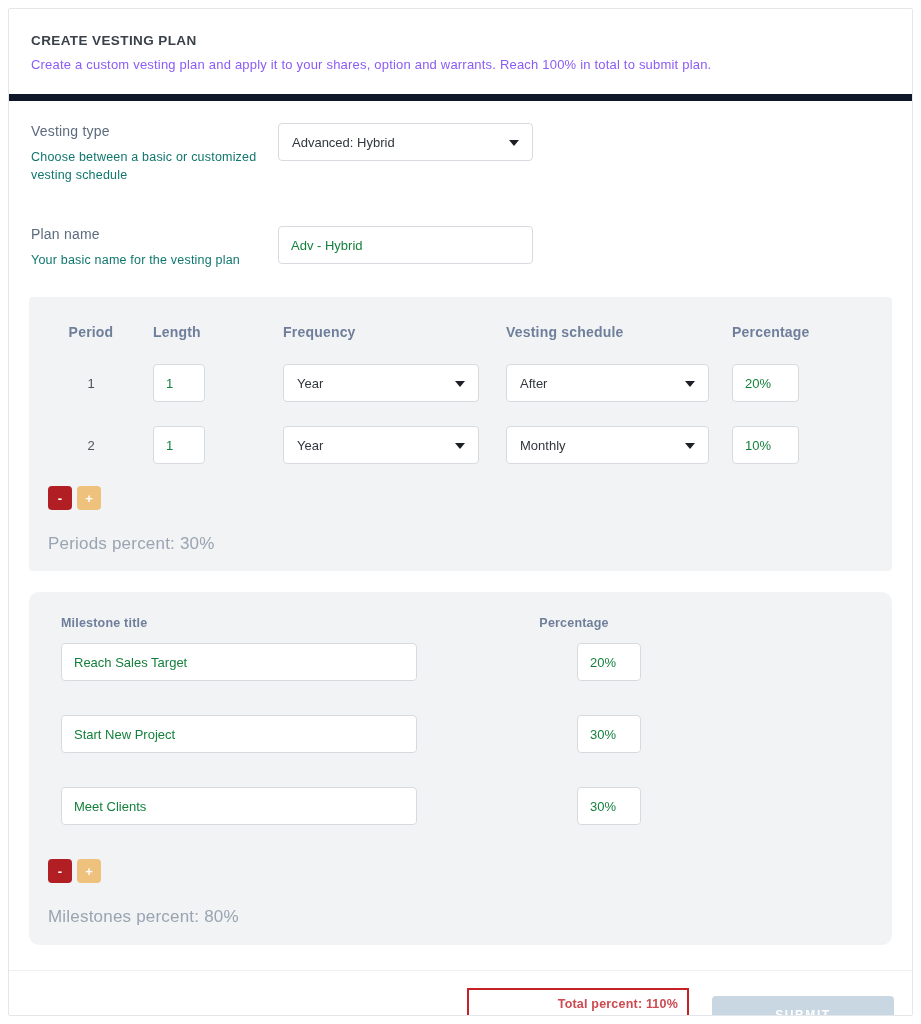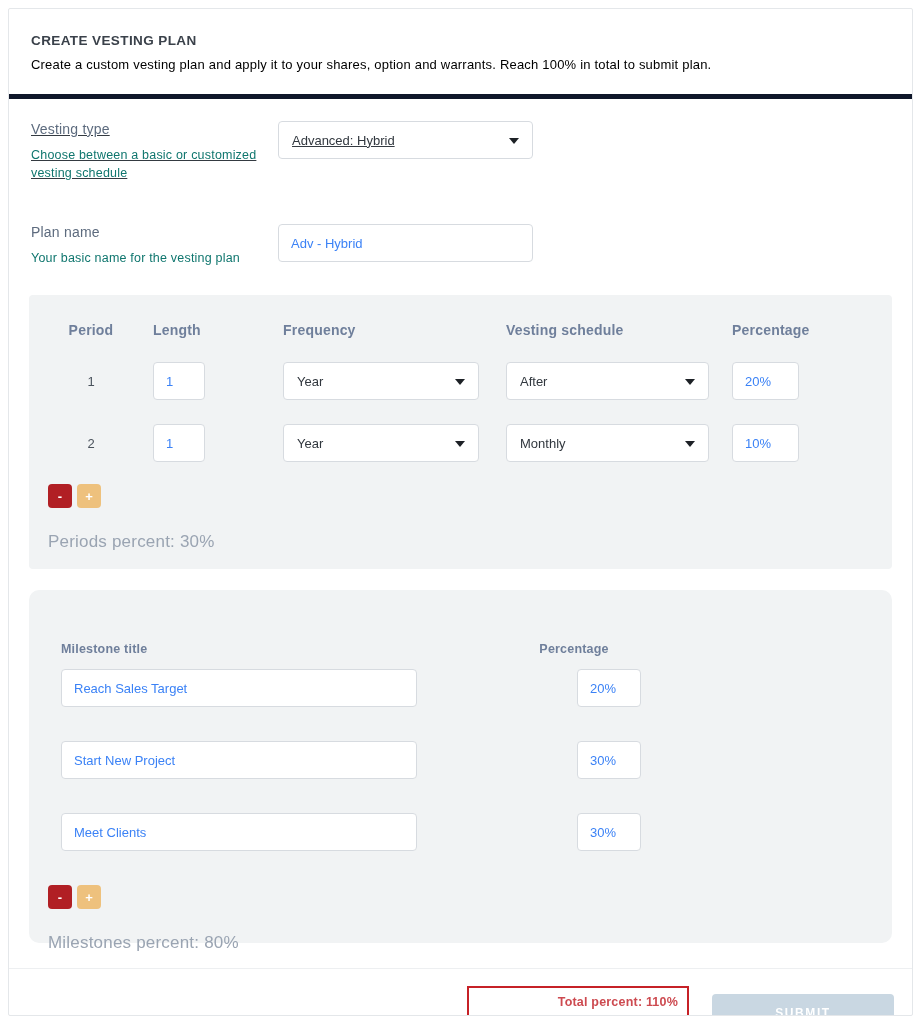--- a/index.html
+++ b/index.html
@@ -12,30 +12,30 @@
   .card {
     width: 905px; height: 1008px;
     margin: 8px;
     background: #ffffff;
     border: 1px solid #e4e7ea;
     border-radius: 2px;
     overflow: hidden;
   }
 
   
-  .header { padding: 24px 22px 22px 22px; border-bottom: 5px solid #0f172a; }
+  .header { padding: 24px 22px 22px 22px; border-bottom: 7px solid #0f172a; }
   .header-title {
     font-size: 13.5px; font-weight: 700; letter-spacing: .4px;
     color: #3a414a; margin-bottom: 9px;
   }
-  .header-sub { font-size: 13px; color: #000000; letter-spacing: .2px; }
+  .header-sub { font-size: 13px; color: #8b5cf6; letter-spacing: .2px; }
 
   
   .form-row { display: flex; padding: 0 22px; }
-  .form-row.vesting { margin-top: 22px; text-decoration: underline; }
+  .form-row.vesting { margin-top: 22px; }
   .form-row.planname { margin-top: 42px; }
   .form-label-col { width: 247px; }
   .form-label { font-size: 14px; color: #5d6b7e; letter-spacing: .2px; margin-bottom: 9px; }
   .form-helper { font-size: 12.5px; color: #0f766e; line-height: 1.45; letter-spacing: .2px; }
 
   .select {
     position: relative;
     width: 255px; height: 38px;
     background: #fff;
     border: 1px solid #d7dbe0; border-radius: 4px;
@@ -50,34 +50,34 @@
     width: 0; height: 0;
     border-left: 5px solid transparent;
     border-right: 5px solid transparent;
     border-top: 6px solid #1d2126;
   }
   .inp {
     height: 38px;
     background: #fff;
     border: 1px solid #d7dbe0; border-radius: 4px;
     font-family: "Liberation Sans", "DejaVu Sans", sans-serif;
-    font-size: 13px; color: #3b82f6;
+    font-size: 13px; color: #15803d;
     padding: 0 12px;
     outline: none;
   }
   .inp.wide { width: 255px; }
 
   
   .panel {
     margin: 0 20px;
     background: #f1f3f4;
     border-radius: 4px;
   }
   .panel.periods { margin-top: 28px; height: 274px; padding-top: 27px; }
-  .panel.milestones { margin-top: 21px; height: 353px; padding-top: 52px; border-radius: 10px; }
+  .panel.milestones { margin-top: 21px; height: 353px; padding-top: 24px; border-radius: 10px; }
 
   
   .p-grid {
     display: grid;
     grid-template-columns: 124px 130px 223px 226px 1fr;
     align-items: center;
   }
   .p-head { margin-bottom: 10px; }
   .col-head {
     font-size: 14px; font-weight: 700; color: #6f7f9b; letter-spacing: .2px;

